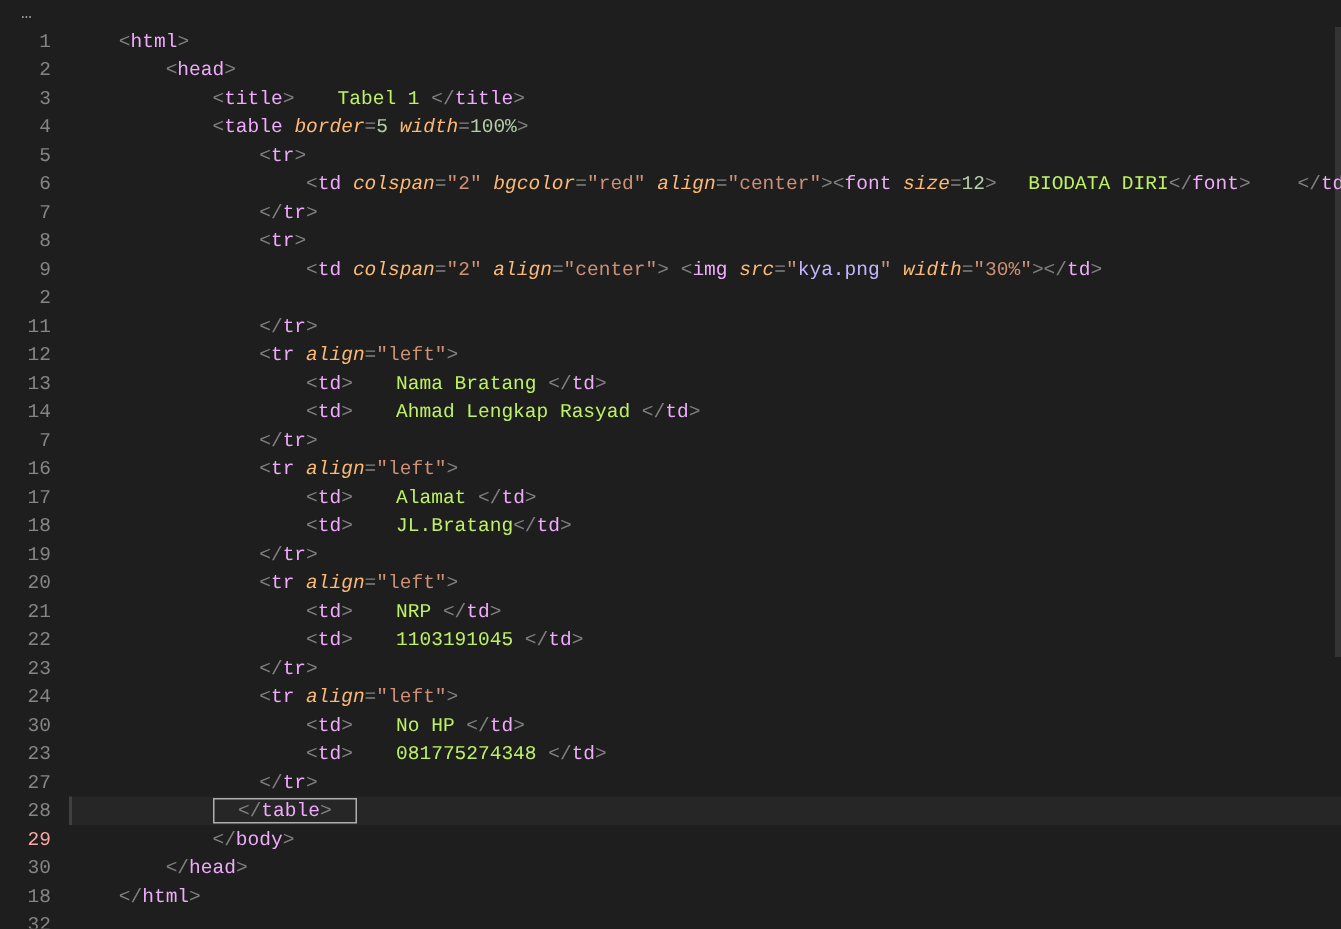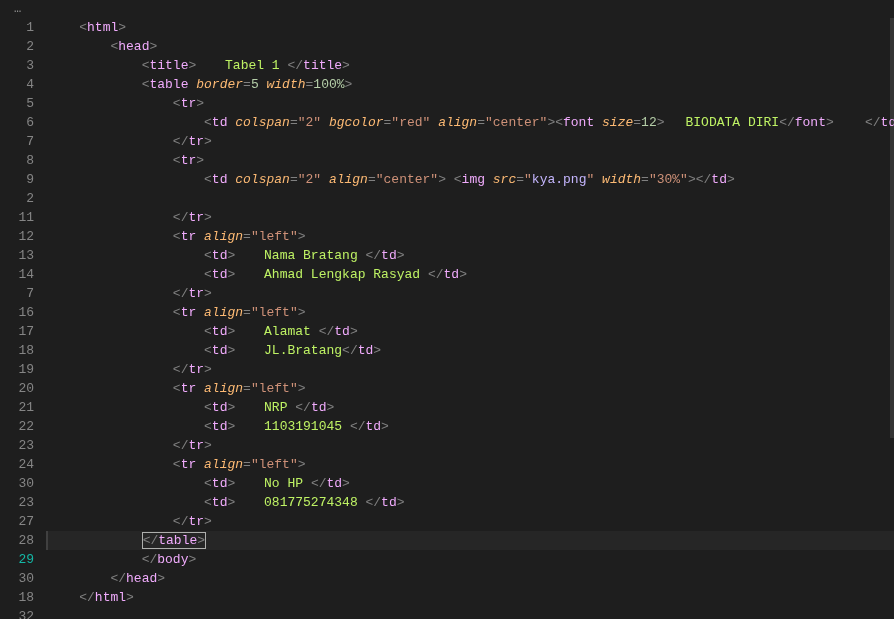--- a/index.html
+++ b/index.html
@@ -30,21 +30,21 @@
     text-align: right;
     padding-right: 14px;
     color: #858585;
     user-select: none;
   }
   .gutter .ln {
     height: 19px;
     line-height: 19px;
   }
   .gutter .ln.active {
-    color: #14b8a6;
+    color: #fca5a5;
     text-align: right;
   }
   .code {
     flex: 1;
     position: relative;
   }
   .line {
     height: 19px;
     line-height: 19px;
     white-space: pre;
@@ -64,21 +64,21 @@
   .line > span { position: relative; z-index: 1; }
   .pun   { color: #808080; }
   .tag   { color: #f0abfc; }
   .attr  { color: #fdba74; font-style: italic; }
   .str   { color: #ce9178; }
   .num   { color: #b5cea8; }
   .txt   { color: #bef264; margin-left: 21px; }
   .url-str { color: #c4b5fd; text-decoration-color: #888; }
   .cursorbox {
     border: 1px solid #aeafad;
-    padding: 0 0;
+    padding: 0 16px;
   }
   .scrollbar {
     position: absolute;
     top: 0; right: 0;
     width: 14px;
     height: 100%;
     background: transparent;
   }
   .scrollbar .thumb {
     position: absolute;

